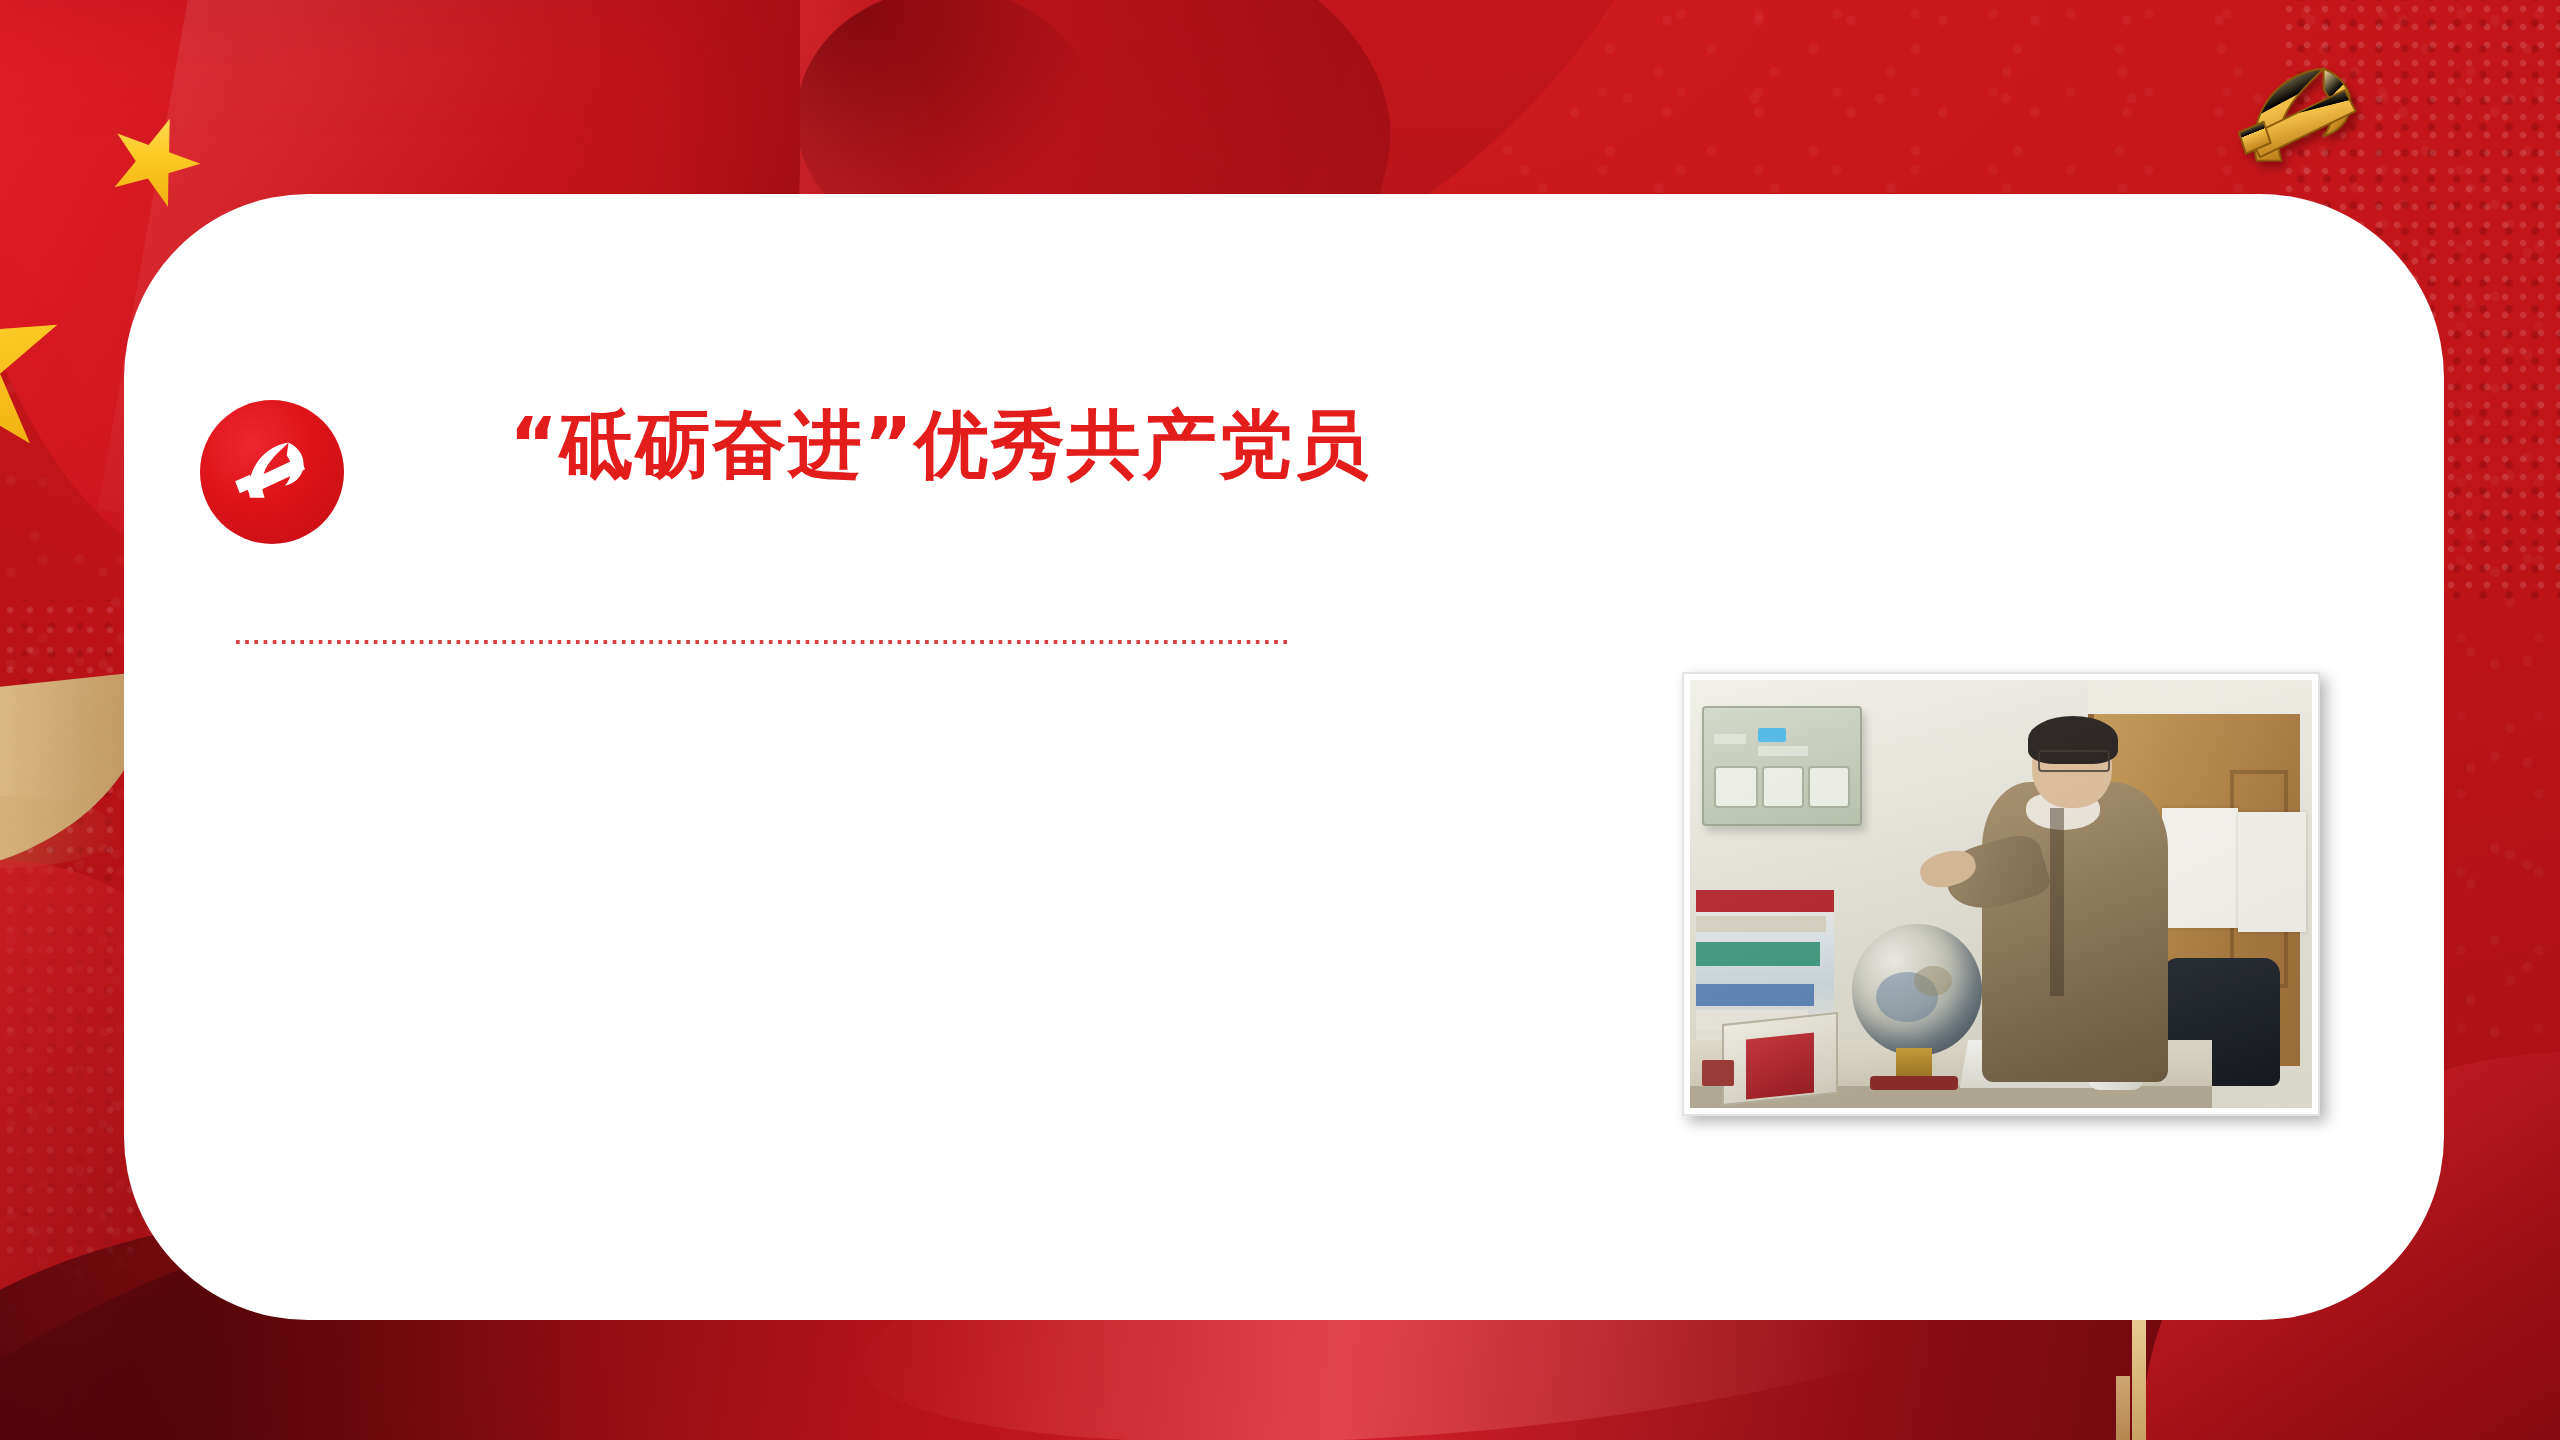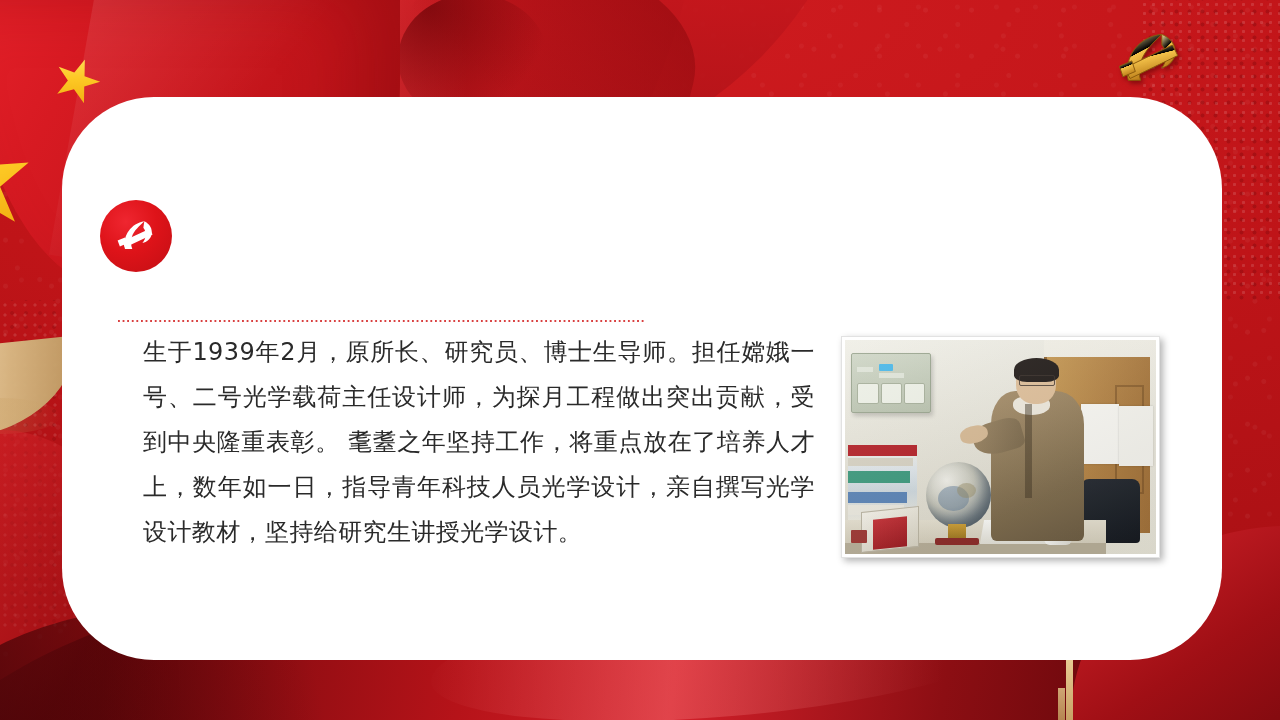--- a/index.html
+++ b/index.html
@@ -385,25 +385,25 @@
       <g fill="#ffffff">
         <path d="M26 78 C20 50 40 22 68 18 C58 28 45 38 41 52 C38 62 39 70 42 78 Z"></path>
         <path d="M68 18 C80 24 86 34 84 46 C82 56 74 63 64 65 C72 56 74 42 66 32 Z"></path>
         <path d="M20 62 L80 34 L86 47 L26 75 Z"></path>
         <path d="M10 60 L26 53 L31 66 L15 73 Z"></path>
       </g>
     </svg>
   </div>
 
   <div class="title-wrap">
+    <div class="title-main">“砥砺奋进”优秀共产党员</div>
   </div>
 
   <div class="divider"></div>
 
-  <div class="body-text">生于1939年2月，原所长、研究员、博士生导师。担任嫦娥一号、二号光学载荷主任设计师，为探月工程做出突出贡献，受到中央隆重表彰。 耄耋之年坚持工作，将重点放在了培养人才上，数年如一日，指导青年科技人员光学设计，亲自撰写光学设计教材，坚持给研究生讲授光学设计。</div>
 
   <div class="photo-frame">
     <div class="photo">
       <div class="ph-wall-r"></div>
       <div class="ph-door">
         <div class="ph-door-panel"></div>
       </div>
       <div class="ph-paper1"></div>
       <div class="ph-paper2"></div>
       <div class="ph-panelbox"></div>

